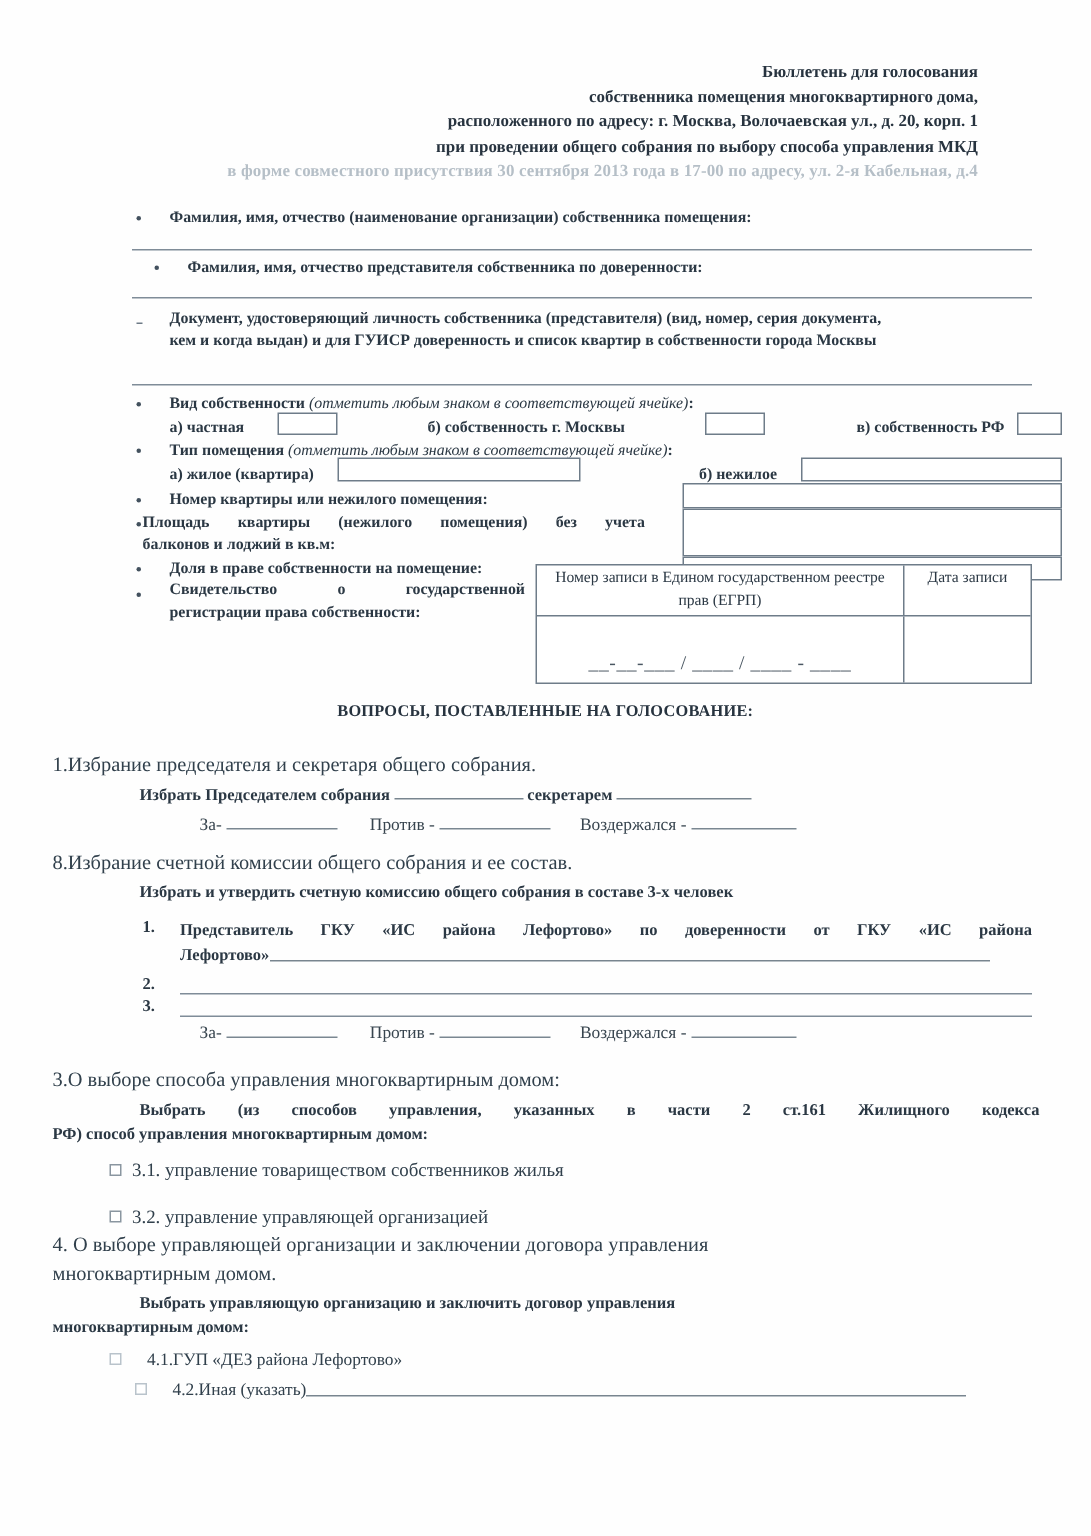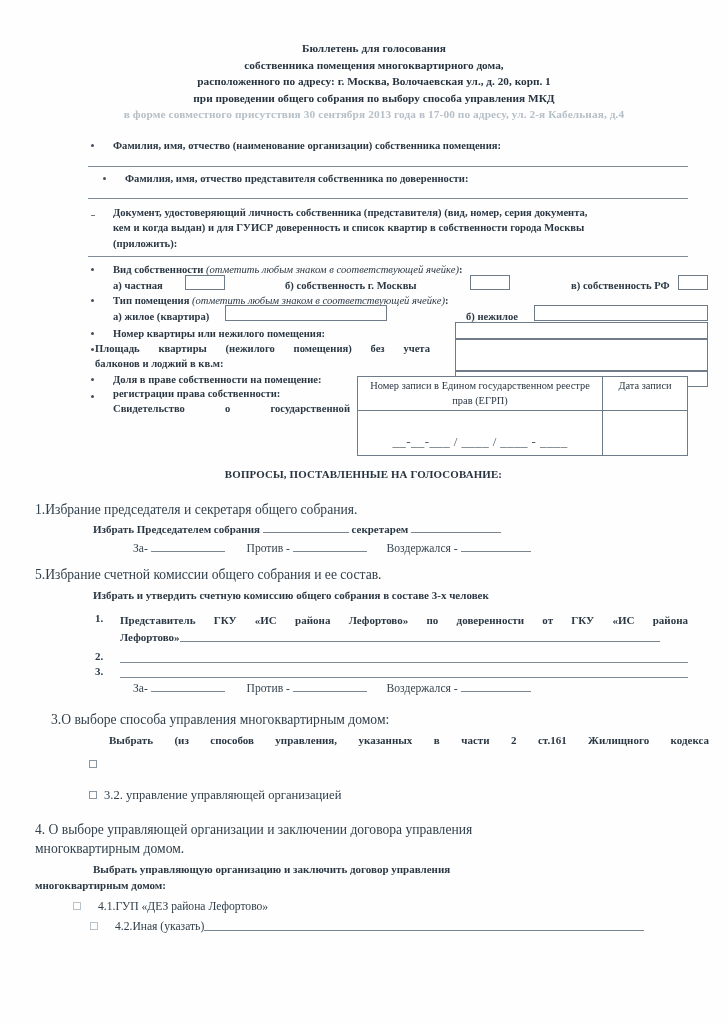--- a/index.html
+++ b/index.html
@@ -25,26 +25,25 @@
     height: 1024px;
     background: #fefefe;
   }
 
   
   .doc-header {
     position: absolute;
     left: 0;
     top: 40px;
     width: 652px;
-    text-align: center;
+    text-align: right;
     font-weight: bold;
     font-size: 11.3px;
     line-height: 16.5px;
     color: #27333f;
-    margin-left: 48px;
   }
   .doc-header .hl { display: block; white-space: nowrap; }
   .doc-header .hl.faded {
     color: #9aa7b2;
     opacity: .72;
     font-weight: bold;
     letter-spacing: .1px;
   }
   .italic { font-style: italic; font-weight: normal; }
 
@@ -205,21 +204,20 @@
   <div class="abs" style="left:100px; top:172px;">
     <span style="position:absolute; left:3px; top:5px; width:3px; height:3px; background:#43515e; border-radius:50%;"></span>
     <span style="display:inline-block; padding-left:25px;">Фамилия, имя, отчество представителя собственника по доверенности:</span>
   </div>
   <div class="ruleline" style="left:88px; top:198px; width:600px;"></div>
 
   <div class="abs" style="left:91px; top:215px; width:4px; height:1px; background:#6d7a86;"></div>
   <div style="position:absolute; left:113px; top:205px; width:578px; font-size:10.6px; line-height:15.4px; font-weight:bold; color:#2b3844;">
     <div>Документ, удостоверяющий личность собственника (представителя) (вид, номер, серия документа,</div>
     <div>кем и когда выдан) и для ГУИСР доверенность и список квартир в собственности города Москвы</div>
-    <div>(приложить):</div>
   </div>
   <div class="ruleline" style="left:88px; top:256px; width:600px;"></div>
 
   <div class="abs" style="left:88px; top:263px;">
     <span style="position:absolute; left:3px; top:5px; width:3px; height:3px; background:#43515e; border-radius:50%;"></span>
     <span style="display:inline-block; padding-left:25px;">
       <span>Вид собственности</span><span class="italic">&nbsp;</span><span class="italic">(отметить любым знаком в соответствующей ячейке)</span><span>:</span>
     </span>
   </div>
 
@@ -263,22 +261,22 @@
   <div class="abs" style="left:88px; top:373px;">
     <span style="position:absolute; left:3px; top:5px; width:3px; height:3px; background:#43515e; border-radius:50%;"></span>
     <span style="display:inline-block; padding-left:25px;">Доля в праве собственности на помещение:</span>
   </div>
   <div class="inbox" style="left:455px; top:371px; width:253px; height:16px;"></div>
 
   <div class="abs" style="left:88px; top:390px;">
     <span style="position:absolute; left:3px; top:5px; width:3px; height:3px; background:#43515e; border-radius:50%;"></span>
   </div>
   <div style="position:absolute; left:113px; top:386px; width:237px; font-size:10.6px; line-height:15.2px; font-weight:bold; color:#2b3844;">
+    <div style="text-align:justify; text-align-last:justify;">Свидетельство о государственной</div>
     <div>регистрации права собственности:</div>
-    <div style="text-align:justify; text-align-last:justify;">Свидетельство о государственной</div>
   </div>
 
   <div class="egrp">
     <div class="hdr">
       <div class="c1">
         <span>Номер записи в Едином государственном</span>
         <span>реестре прав (ЕГРП)</span>
       </div>
       <div class="c2">Дата записи</div>
     </div>
@@ -304,21 +302,21 @@
       <span style="display:inline-block; width:16px;"></span>
       <span>Против -</span>
       <span class="u" style="width:74px;"></span>
       <span style="display:inline-block; width:14px;"></span>
       <span>Воздержался -</span>
       <span class="u" style="width:70px;"></span>
     </div>
   </div>
 
   <div class="q" style="top:565px;">
-    <div class="qhead">5.Избрание счетной комиссии общего собрания и ее состав.</div>
+    <div class="qhead">8.Избрание счетной комиссии общего собрания и ее состав.</div>
     <div class="qsub" style="margin-top:3px;">
       <div style="margin-left:58px;">Избрать и утвердить счетную комиссию общего собрания в составе 3-х человек</div>
     </div>
   </div>
 
   <div style="position:absolute; left:95px; top:612px; font-size:11px; font-weight:bold; color:#2b3844;">1.</div>
   <div style="position:absolute; left:120px; top:612px; width:568px; font-size:11px; line-height:16.5px; font-weight:bold; color:#2b3844;">
     <div style="text-align:justify; text-align-last:justify;">Представитель ГКУ «ИС района Лефортово» по доверенности  от ГКУ «ИС района</div>
     <div>
       <span>Лефортово»</span><span class="uline" style="width:480px; vertical-align:-1px;"></span>
@@ -335,27 +333,28 @@
     <span>За-</span>
     <span class="u" style="width:74px;"></span>
     <span style="display:inline-block; width:16px;"></span>
     <span>Против -</span>
     <span class="u" style="width:74px;"></span>
     <span style="display:inline-block; width:14px;"></span>
     <span>Воздержался -</span>
     <span class="u" style="width:70px;"></span>
   </div>
 
-  <div class="q" style="top:710px;margin-left:16px;">
+  <div class="q" style="top:710px;">
     <div class="qhead">3.О выборе способа управления многоквартирным домом:</div>
     <div class="qsub" style="margin-top:3px;">
       <div style="margin-left:58px; text-align:justify; text-align-last:justify; width:600px;">Выбрать (из способов управления, указанных в части 2 ст.161 Жилищного кодекса</div>
+      <div>РФ) способ управления многоквартирным домом:</div>
     </div>
     <div class="chkrow" style="margin-left:38px; margin-top:7px;">
-      <span class="chkbox"></span>
+      <span class="chkbox"></span><span>3.1. управление товариществом собственников жилья</span>
     </div>
     <div class="chkrow" style="margin-left:38px; margin-top:13px;">
       <span class="chkbox"></span><span>3.2. управление управляющей организацией</span>
     </div>
   </div>
 
   <div class="q" style="top:820px;">
     <div class="qhead">4. О выборе управляющей организации и заключении договора управления</div>
     <div class="qhead">многоквартирным домом.</div>
     <div class="qsub" style="margin-top:3px;">

